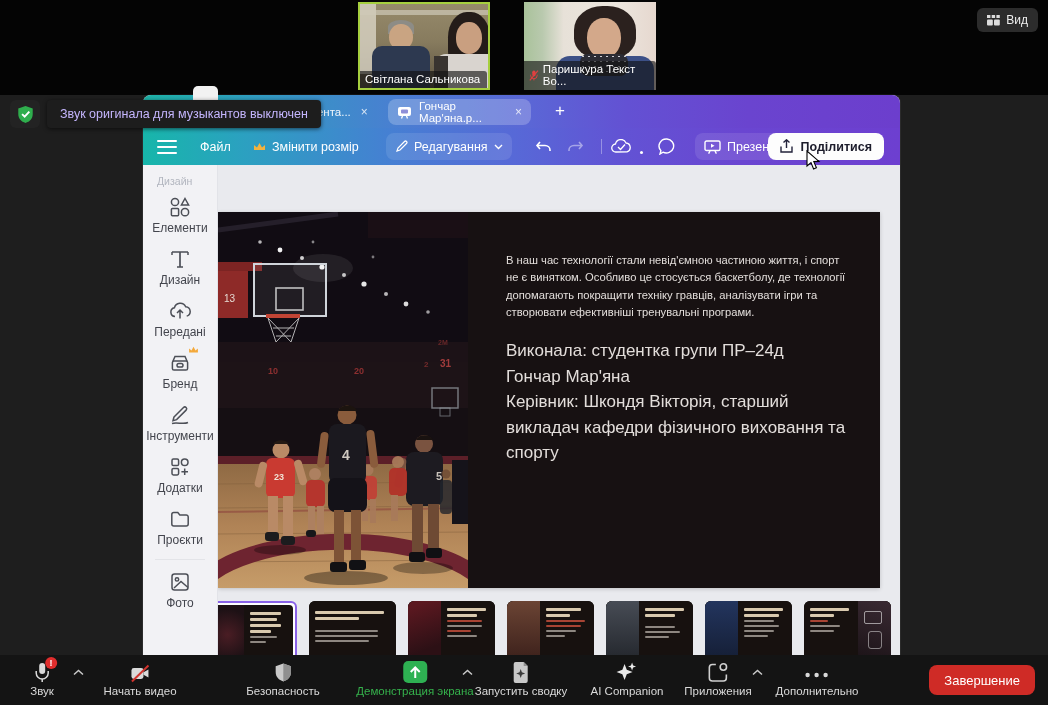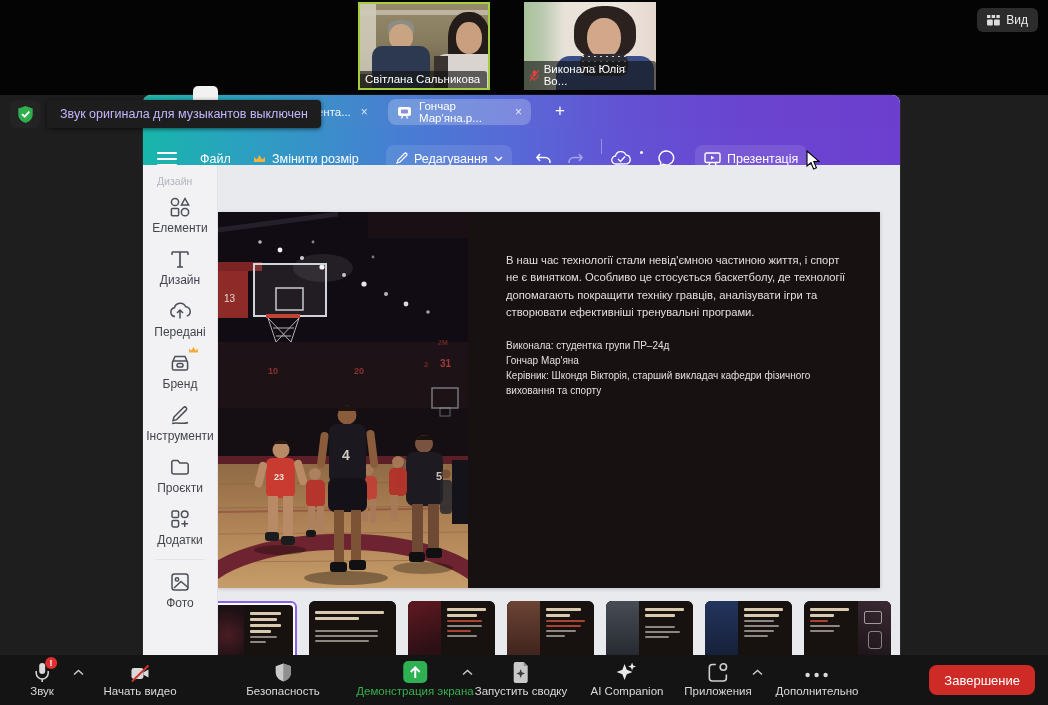--- a/index.html
+++ b/index.html
@@ -56,21 +56,21 @@
     color:rgba(255,255,255,.92); font-size:11.5px; }
   .tab-x { color:rgba(255,255,255,.8); font-size:12px; }
   .tab-active { position:absolute; left:245px; top:4px; width:143px; height:26px; border-radius:8px;
     background:rgba(255,255,255,.22); display:flex; align-items:center; gap:7px; padding:0 9px; color:#fff; font-size:11.5px; }
   .newtab { position:absolute; left:404px; top:3px; width:26px; height:26px; color:#fff; font-size:17px; font-weight:400;
     display:flex; align-items:center; justify-content:center; }
 
   .cbar { position:absolute; left:0; top:33px; width:100%; height:37px;
     background:linear-gradient(90deg,#17b6aa 0%,#2ba1c0 13%,#467fd3 33%,#5769d7 49%,#6253d4 63%,#6a46d1 79%,#6d3fd0 100%);
     color:#fff; font-size:12.5px; }
-  .cbar .it { position:absolute; top:0; height:37px; display:flex; align-items:center; gap:6px; color:#fff;margin-top:12px; }
+  .cbar .it { position:absolute; top:0; height:37px; display:flex; align-items:center; gap:6px; color:#fff; }
   .grp { background:rgba(255,255,255,.10); border-radius:8px; padding:0 9px; height:27px !important; top:5px !important; }
   .sharebtn { position:absolute; right:16px; top:5px; height:27px; background:#fdfdfd; border-radius:8px; color:#1c1c2b;
     font-size:12.5px; font-weight:700; display:flex; align-items:center; gap:7px; padding:0 12px; }
   .sep { position:absolute; left:458px; top:11px; width:1px; height:15px; background:rgba(255,255,255,.35); }
   .dot-sync { position:absolute; left:497px; top:23px; width:3px; height:3px; border-radius:50%; background:#fff; }
 
   .workspace { position:absolute; left:0; top:70px; width:100%; height:490px; display:flex; }
   .sidebar { width:75px; background:#f2f2f5; border-right:1px solid #e2e3e8; display:flex; flex-direction:column; align-items:center; }
   .sb-header { width:100%; color:#b2b6bf; font-size:10.5px; padding:10px 0 2px 14px; }
   .sb-item { width:100%; padding:7px 0 6px; display:flex; flex-direction:column; align-items:center; gap:3px; cursor:default; }
@@ -80,21 +80,21 @@
   .crown { position:absolute; top:-6px; right:-8px; }
   .sb-div { width:50px; height:1px; background:#e3e4e8; margin:6px 0 4px; }
 
   .canvas { position:relative; flex:1; background:#e9eaee; overflow:hidden; }
   .slide { position:absolute; left:0; top:47px; width:662px; height:376px; background:#171112; display:flex;
     box-shadow:0 1px 4px rgba(0,0,0,.18); }
   .photo { width:250px; flex:none; }
   .stext { flex:1; padding:25px 30px 0 38px; }
   .stitle { color:#f7f4f0; font-size:26px; font-weight:700; line-height:1.16; letter-spacing:.3px; white-space:pre-line; }
   .sbody { margin-top:15px; color:#e3dedb; font-size:11.2px; line-height:1.55; max-width:366px; }
-  .scred { margin-top:17px; color:#e3dedb; font-size:10px; line-height:1.5; white-space:pre-line; max-width:380px; }
+  .scred { margin-top:17px; color:#e3dedb; font-size:17px; line-height:1.5; white-space:pre-line; max-width:380px; }
 
   
   .thumb { position:absolute; top:436px; width:87px; height:62px; border-radius:6px; background:#17110f; overflow:hidden; display:flex; }
   .thumb.sel { border:2px solid #8a63e8; background:#fff; padding:2px; }
   .tin { flex:1; display:flex; border-radius:4px; overflow:hidden; background:#17110f; }
   .ti { width:38%; flex:none; }
   .v1 { background:radial-gradient(circle at 45% 55%, #4a1d24, #1d1115 75%); }
   .v3 { background:linear-gradient(160deg,#5b1820 10%,#2c1015 75%); }
   .v4 { background:linear-gradient(180deg,#6b4434,#3a1f1a); }
   .v5 { background:linear-gradient(180deg,#474c55,#22252b); }
@@ -154,21 +154,21 @@
           <div class="wom2-body"></div>
           <div class="wom2-scarf"></div>
       </div>
       <div class="nametag">
         <svg class="micoff" viewBox="0 0 12 14">
           <rect x="4" y="1" width="4" height="7" rx="2" fill="#e04040"></rect>
           <path d="M2 6 v1 a4 4 0 0 0 8 0 v-1" stroke="#e04040" stroke-width="1.2" fill="none"></path>
           <line x1="6" y1="11" x2="6" y2="13" stroke="#e04040" stroke-width="1.2"></line>
           <line x1="1" y1="13" x2="11" y2="1" stroke="#e04040" stroke-width="1.4"></line>
         </svg>
-        <span>Виконала Юлія Во...</span>
+        <span>Паришкура Текст Во...</span>
       </div>
     </div>
   </div>
 
   <div class="viewbtn">
     <svg width="13" height="11" viewBox="0 0 13 11">
       <rect x="0" y="0" width="3.4" height="3" fill="#ddd"></rect>
         <rect x="4.7" y="0" width="3.4" height="3" fill="#ddd"></rect>
       <rect x="9.4" y="0" width="3.4" height="3" fill="#ddd"></rect>
       <rect x="0" y="4.5" width="5.8" height="6" rx="1" fill="#ddd"></rect>
@@ -250,20 +250,27 @@
         </svg>
       </div>
       <div class="it grp" style="left:552px">
         <svg width="17" height="14" viewBox="0 0 17 14">
           <rect x="1" y="1" width="15" height="9.5" rx="1.6" fill="none" stroke="#fff" stroke-width="1.4"></rect>
           <path d="M7 3.8 L10.5 5.8 L7 7.8 Z" fill="#fff"></path>
           <path d="M6 11 L4.6 13.6 M11 11 L12.4 13.6" stroke="#fff" stroke-width="1.4"></path>
         </svg>
         <span>Презентація</span>
       </div>
+      <div class="sharebtn">
+        <svg width="13" height="15" viewBox="0 0 13 15">
+          <path d="M6.5 1 V9 M3.5 3.6 L6.5 .8 L9.5 3.6" fill="none" stroke="#22223a" stroke-width="1.4"></path>
+          <path d="M1 7.5 V13 H12 V7.5" fill="none" stroke="#22223a" stroke-width="1.4"></path>
+        </svg>
+        <span>Поділитися</span>
+      </div>
     </div>
 
     <div class="workspace">
       <div class="sidebar">
         <div class="sb-header">Дизайн</div>
 
         <div class="sb-item">
           <span class="sb-ic">
             <svg width="22" height="22" viewBox="0 0 22 22" fill="none" stroke="#4c4f57" stroke-width="1.5">
               <circle cx="6" cy="6" r="3.6"></circle>
@@ -315,36 +322,36 @@
               <path d="M5 13 L14.5 3.5 a1.8 1.8 0 0 1 2.6 2.6 L7.6 15.6 L4 16.6 Z"></path>
               <path d="M3 19.5 C8 17.5 14 21 19 18.5"></path>
             </svg>
             </span>
           <span class="lbl">Інструменти</span>
         </div>
 
         <div class="sb-item">
           <span class="sb-ic">
             <svg width="22" height="22" viewBox="0 0 22 22" fill="none" stroke="#4c4f57" stroke-width="1.5">
-              <path d="M2.8 6.5 a2 2 0 0 1 2-2 h4l2 2.4 h6.4 a2 2 0 0 1 2 2 V16 a2 2 0 0 1 -2 2 H4.8 a2 2 0 0 1 -2-2 Z"></path>
-            </svg>
-            </span>
-          <span class="lbl">Проєкти</span>
-        </div>
-
-        <div class="sb-item">
-          <span class="sb-ic">
-            <svg width="22" height="22" viewBox="0 0 22 22" fill="none" stroke="#4c4f57" stroke-width="1.5">
               <rect x="3" y="3" width="6.6" height="6.6" rx="1.4"></rect>
                 <rect x="12.4" y="3" width="6.6" height="6.6" rx="3.3"></rect>
               <rect x="3" y="12.4" width="6.6" height="6.6" rx="1.4"></rect>
               <path d="M15.7 12.5 V19 M12.4 15.7 H19"></path>
             </svg>
             </span>
           <span class="lbl">Додатки</span>
+        </div>
+
+        <div class="sb-item">
+          <span class="sb-ic">
+            <svg width="22" height="22" viewBox="0 0 22 22" fill="none" stroke="#4c4f57" stroke-width="1.5">
+              <path d="M2.8 6.5 a2 2 0 0 1 2-2 h4l2 2.4 h6.4 a2 2 0 0 1 2 2 V16 a2 2 0 0 1 -2 2 H4.8 a2 2 0 0 1 -2-2 Z"></path>
+            </svg>
+            </span>
+          <span class="lbl">Проєкти</span>
         </div>
 
         <div class="sb-div"></div>
 
         <div class="sb-item">
           <span class="sb-ic">
             <svg width="22" height="22" viewBox="0 0 22 22" fill="none" stroke="#4c4f57" stroke-width="1.5">
               <rect x="3" y="3" width="16" height="16" rx="2.5"></rect>
               <circle cx="8" cy="8.4" r="1.7"></circle>
               <path d="M5 17 L12 10.5 L19 16.5"></path>

